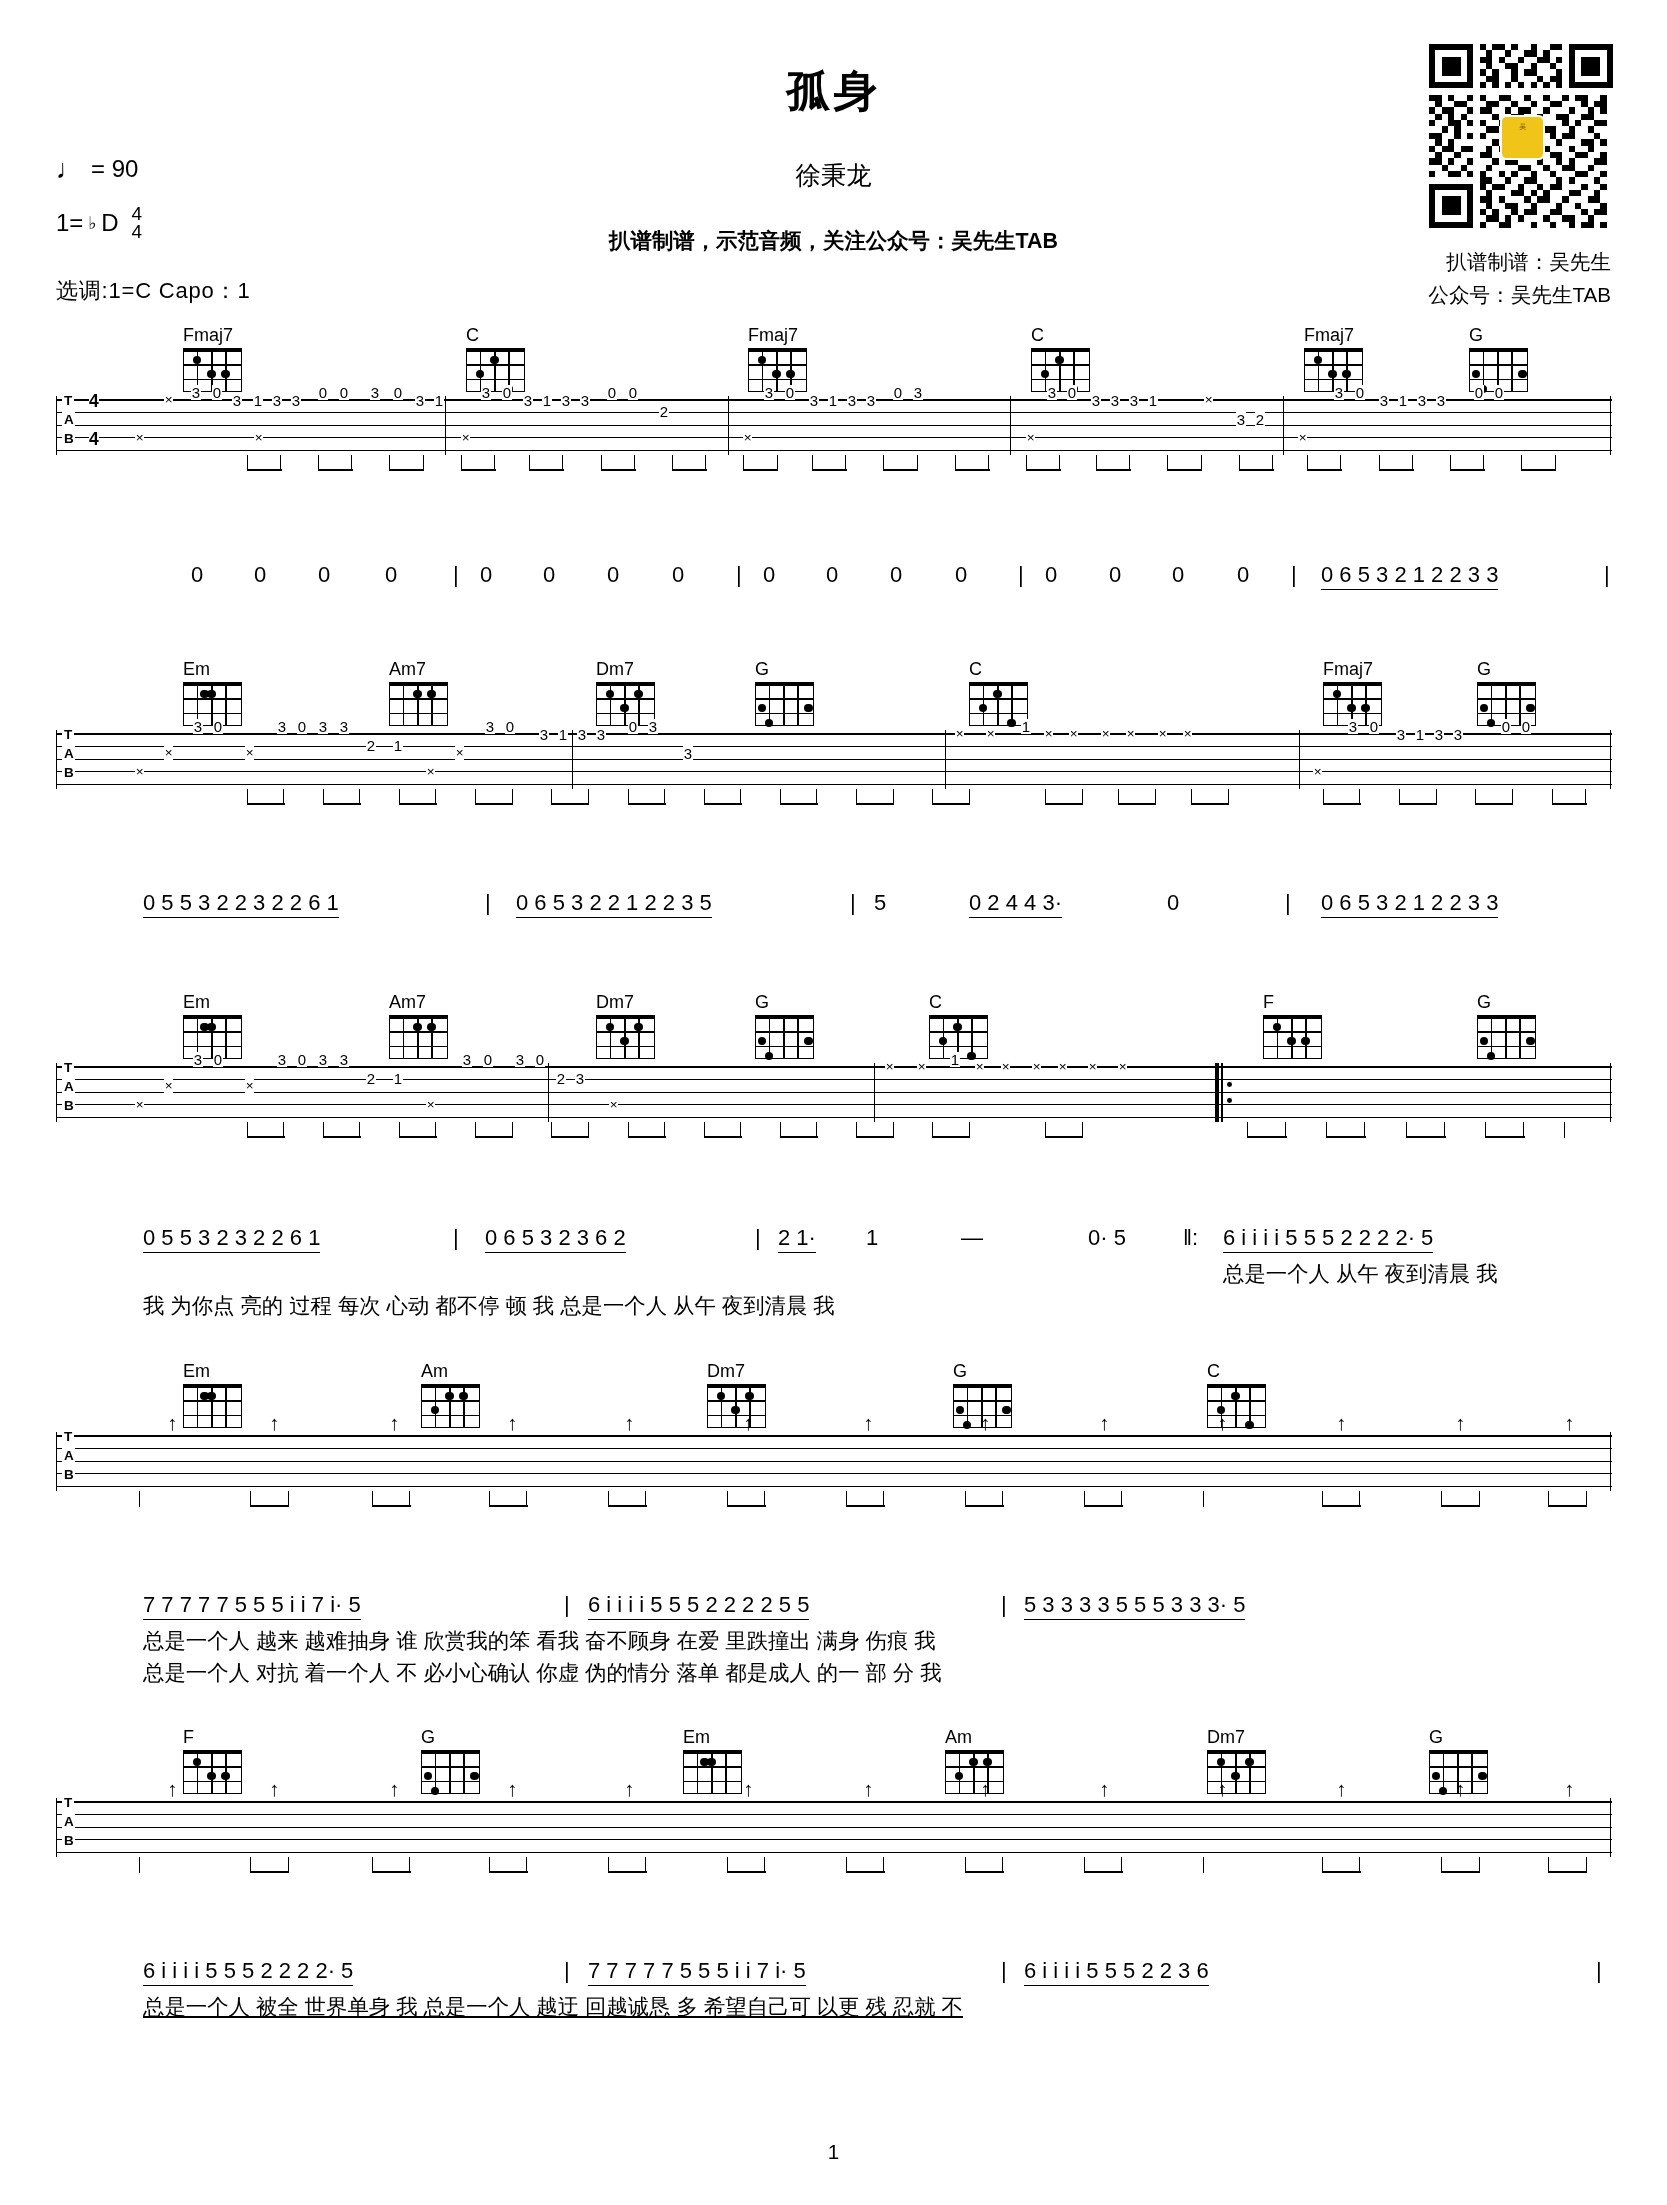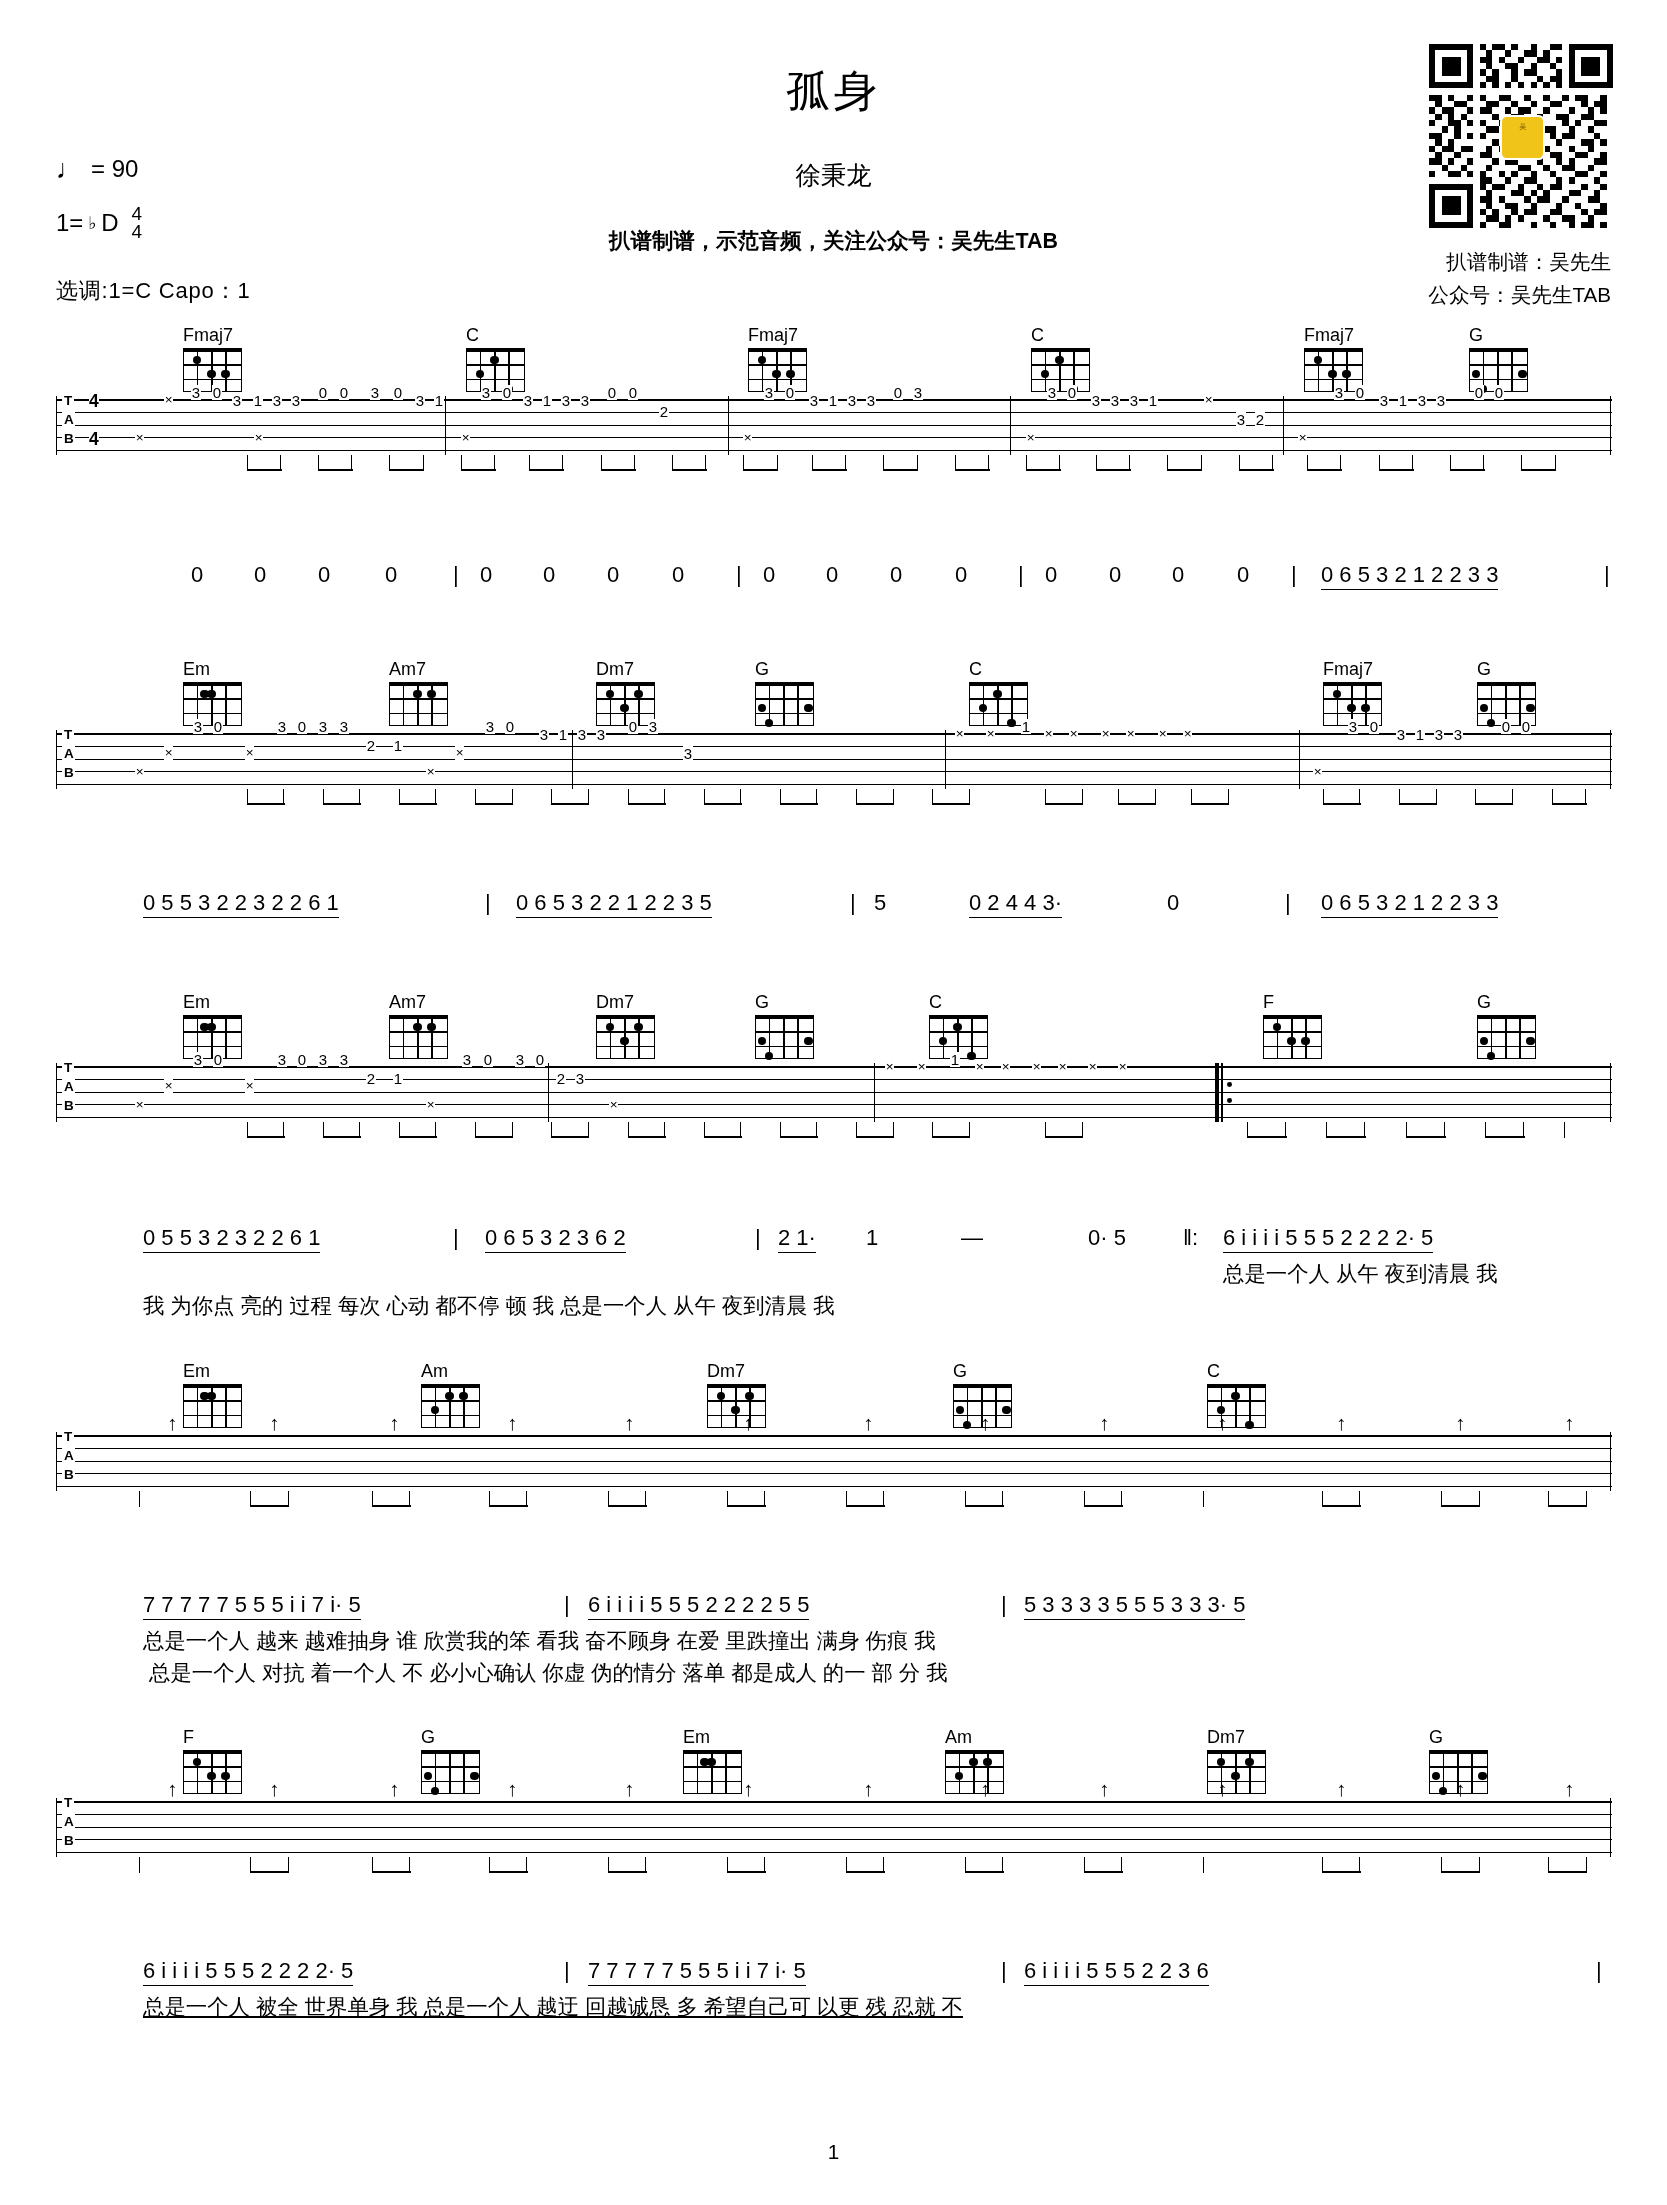--- a/index.html
+++ b/index.html
@@ -20,21 +20,21 @@
   }
 
   
   .song-title {
     position: absolute;
     top: 62px;
     left: 0;
     width: 1667px;
     text-align: center;
     font-size: 44px;
-    font-weight: normal;
+    font-weight: bold;
     letter-spacing: 3.2px;
   }
   .composer {
     position: absolute;
     top: 159px;
     left: 0;
     width: 1667px;
     text-align: center;
     font-size: 25.4px;
   }
@@ -1373,21 +1373,21 @@
       <span class="n underline1" style="left:87px;">7 7 7 7  7  5 5 5 i i 7 i·  5</span>
       <span class="n" style="left:508px;">|</span>
       <span class="n underline1" style="left:532px;">6 i i i  i 5 5 5 2 2 2 2 5 5</span>
       <span class="n" style="left:945px;">|</span>
       <span class="n underline1" style="left:968px;">5 3 3 3  3  5 5 5 3  3 3·  5</span>
     </div>
     <div class="lyricline">
       <span class="l" style="left:87px;">总是一个人 越来 越难抽身  谁 欣赏我的笨 看我 奋不顾身 在爱  里跌撞出 满身 伤痕    我</span>
     </div>
     <div class="lyricline">
-      <span class="l" style="left:87px;margin-left:6px;">总是一个人 对抗 着一个人 不 必小心确认 你虚 伪的情分 落单  都是成人 的一 部 分    我</span>
+      <span class="l" style="left:87px;">总是一个人 对抗 着一个人 不 必小心确认 你虚 伪的情分 落单  都是成人 的一 部 分    我</span>
     </div>
   </div>
 
   <div class="system" style="top:1727px;">
     <div class="chorddiagrams">
       <div class="chordbox" style="left:127px;">
         <div class="chordname">F</div>
         <div class="grid">
           <div class="vline" style="left:12.7px;"></div>
             <div class="vline" style="left:27px;"></div>

